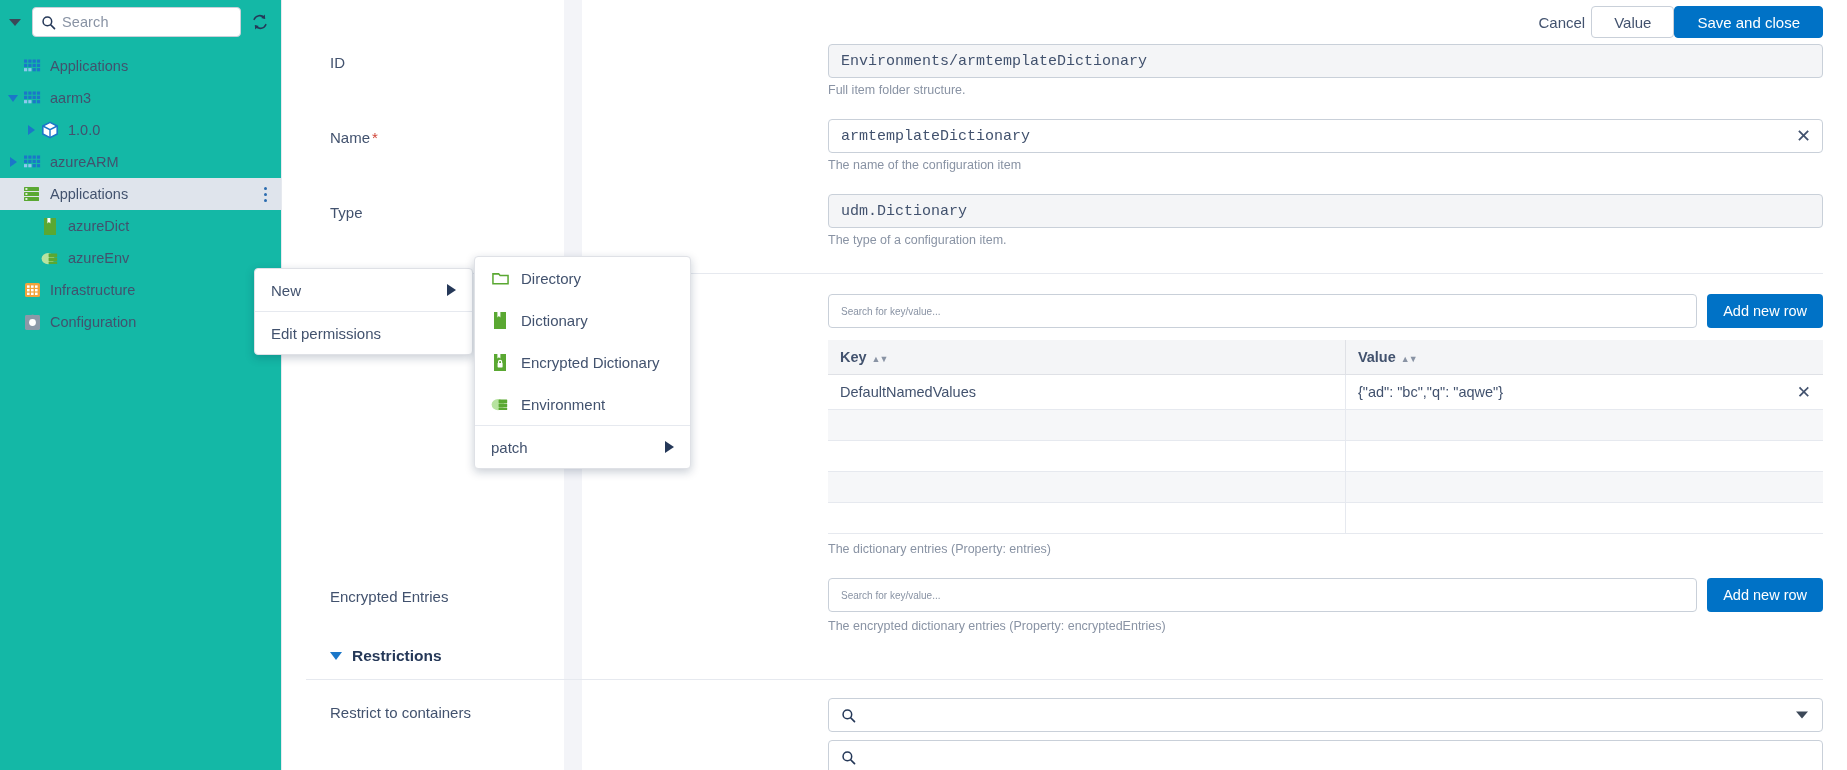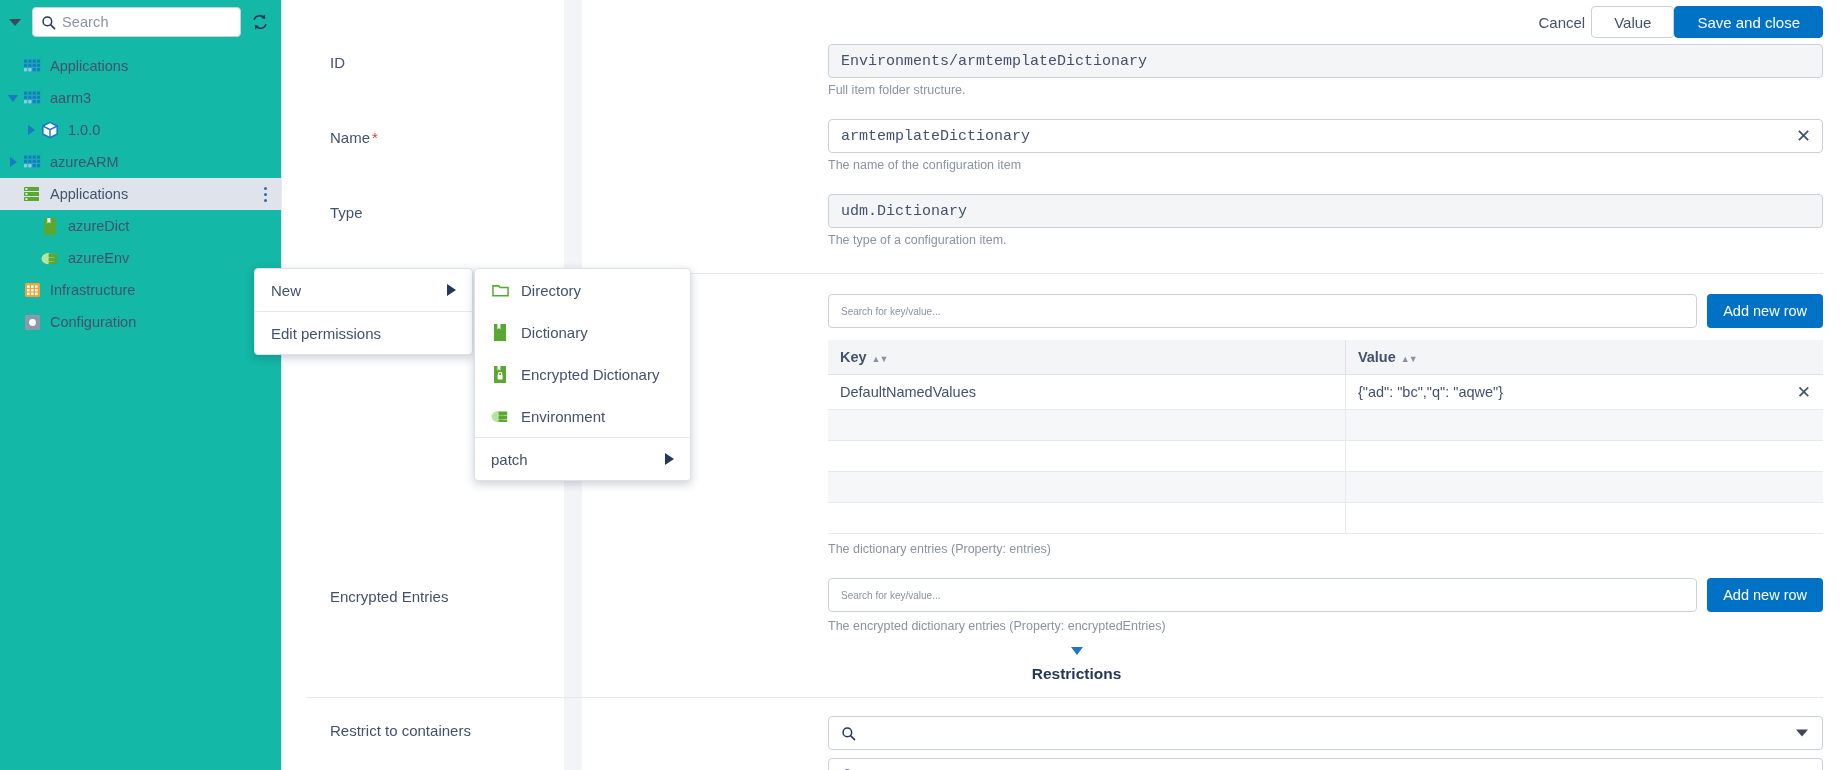--- a/index.html
+++ b/index.html
@@ -202,21 +202,20 @@
   .row-x {
     position: absolute; right: 12px; top: 50%; transform: translateY(-50%);
     font-size: 17px; color: #42526e; cursor: pointer; line-height: 1;
   }
 
   .section-head {
     display: flex; align-items: center; gap: 10px;
     font-size: 15.5px; font-weight: bold; color: #253858;
     margin: 4px 0 0 24px;
     cursor: pointer;
-    flex-direction: column;
   }
   .chev-down {
     width: 0; height: 0;
     border-left: 6px solid transparent;
     border-right: 6px solid transparent;
     border-top: 8px solid #1b77c8;
   }
   .hr-full { height:1px; background:#e6e9ef; margin: 14px 0 18px 0; }
 
   .srch-inp {
@@ -253,21 +252,21 @@
   .ctx-arrow {
     position: absolute; right: 16px; top: 50%; transform: translateY(-50%);
     width: 0; height: 0;
     border-top: 6px solid transparent;
     border-bottom: 6px solid transparent;
     border-left: 9px solid #253858;
   }
   .mico { width: 18px; height: 18px; flex: 0 0 18px; display:flex; align-items:center; justify-content:center; }
 
   #ctx-new { left: 254px; top: 268px; width: 219px; }
-  #ctx-sub { left: 474px; top: 268px; width: 217px; }
+  #ctx-sub { left: 474px; top: 256px; width: 217px; }
 </style>
 </head>
 <body>
 
 <div class="app">
 
   <aside class="sidebar">
 
     <div class="sb-search-row">
       <div class="caret-btn">

